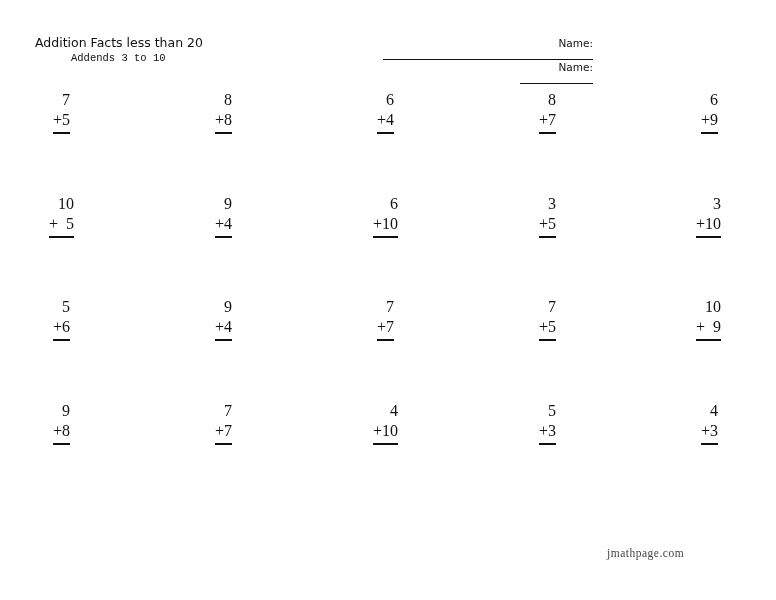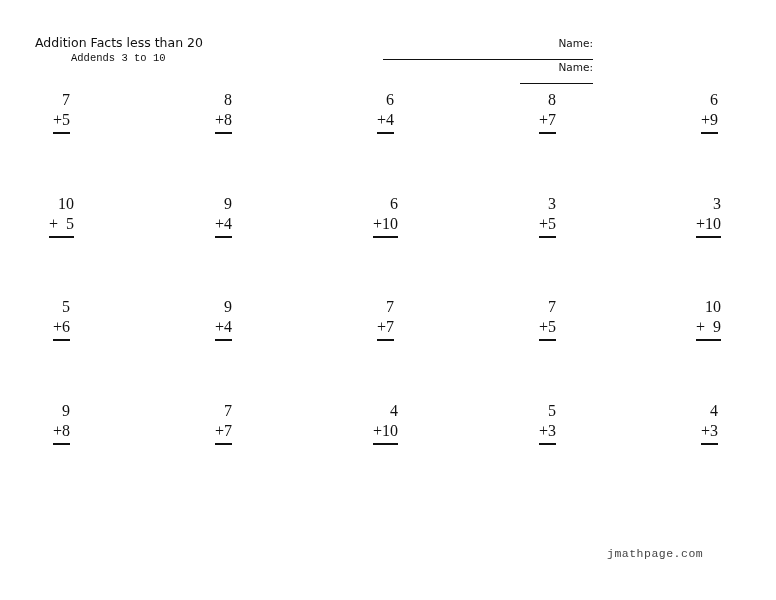--- a/index.html
+++ b/index.html
@@ -6,21 +6,21 @@
     body { width: 776px; height: 600px; position: relative; overflow: hidden; color: #1a1a1a; }
     .title { position: absolute; left: 35px; top: 35px; font-family: "DejaVu Sans", sans-serif; font-size: 12.5px; color: #111; }
     .subtitle { position: absolute; left: 71px; top: 52px; font-family: Liberation Mono, monospace; font-size: 10.5px; color: #111; }
     .namedate { position: absolute; left: 383px; top: 37px; font-family: "DejaVu Sans", sans-serif; font-size: 10.5px; color: #111; white-space: nowrap; display: flex; align-items: flex-end; flex-direction: column; }
     .blank { display: inline-block; border-bottom: 1px solid #111; height: 10px; margin-bottom: 1px; }
     .blank.name { width: 210px; }
     .blank.date { width: 73px; }
     .problem { position: absolute; font-family: "Liberation Serif", serif; font-size: 16px; color: #111; text-align: right; }
     .problem .top { line-height: 20px; }
     .problem .bottom { line-height: 20px; padding-bottom: 2px; border-bottom: 2px solid #111; white-space: pre; }
-    .footer { position: absolute; left: 607px; top: 547px; font-family: Liberation Mono, monospace; font-size: 11.5px; color: #444; letter-spacing: 0.5px; }
+    .footer { position: absolute; left: 607px; top: 547px; font-family: Liberation Serif, serif; font-size: 11.5px; color: #444; letter-spacing: 0.5px; }
   </style>
 </head>
 <body>
 
 <div class="title">Addition Facts less than 20</div>
 <div class="subtitle">Addends 3 to 10</div>
 
 <div class="namedate">
   <span>Name:</span>
   <span class="blank name"></span>

